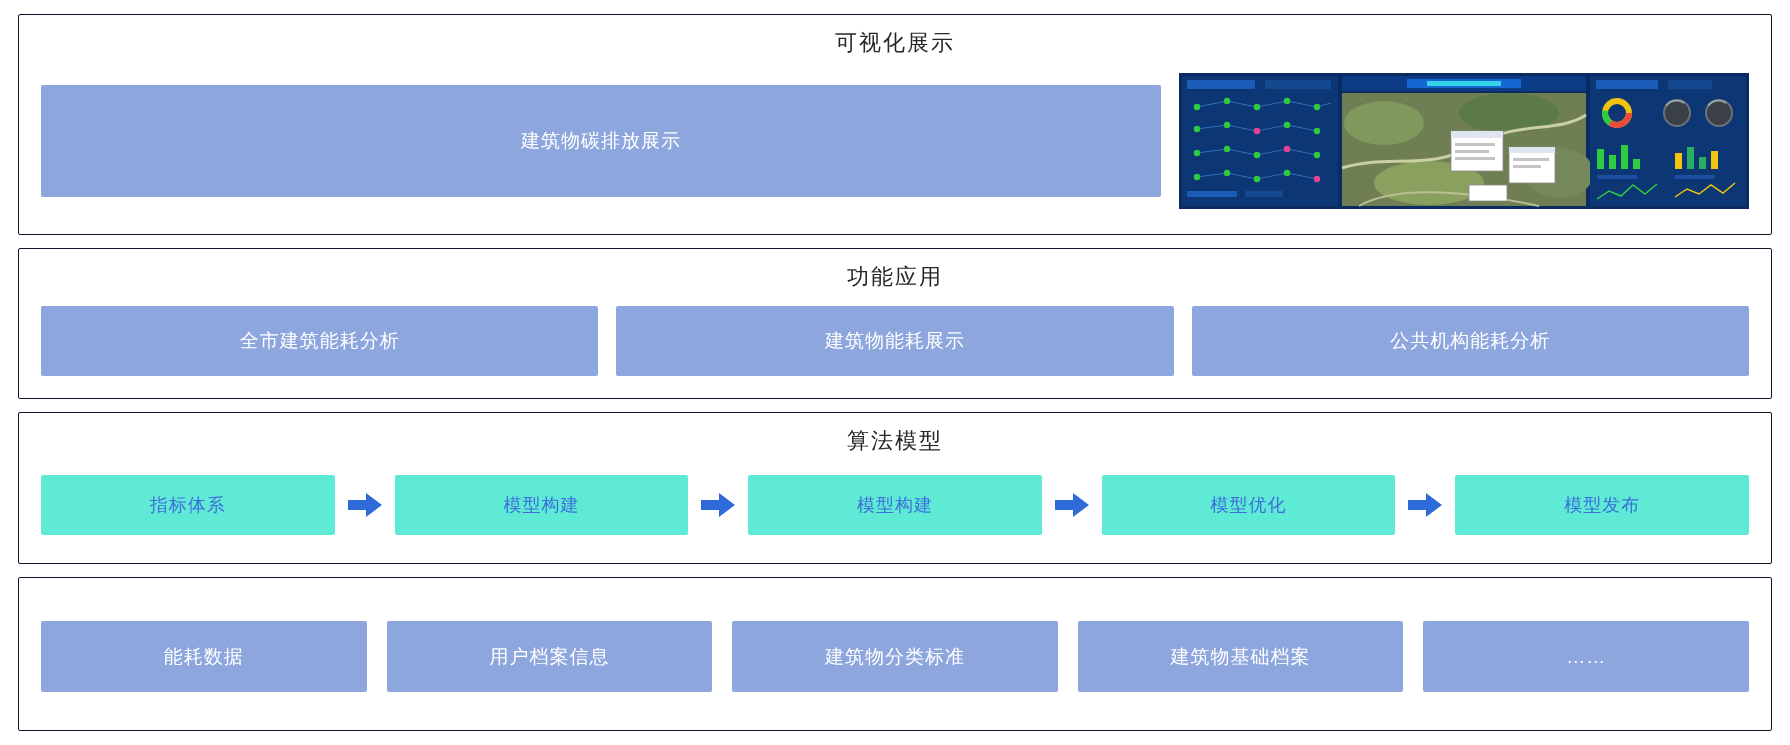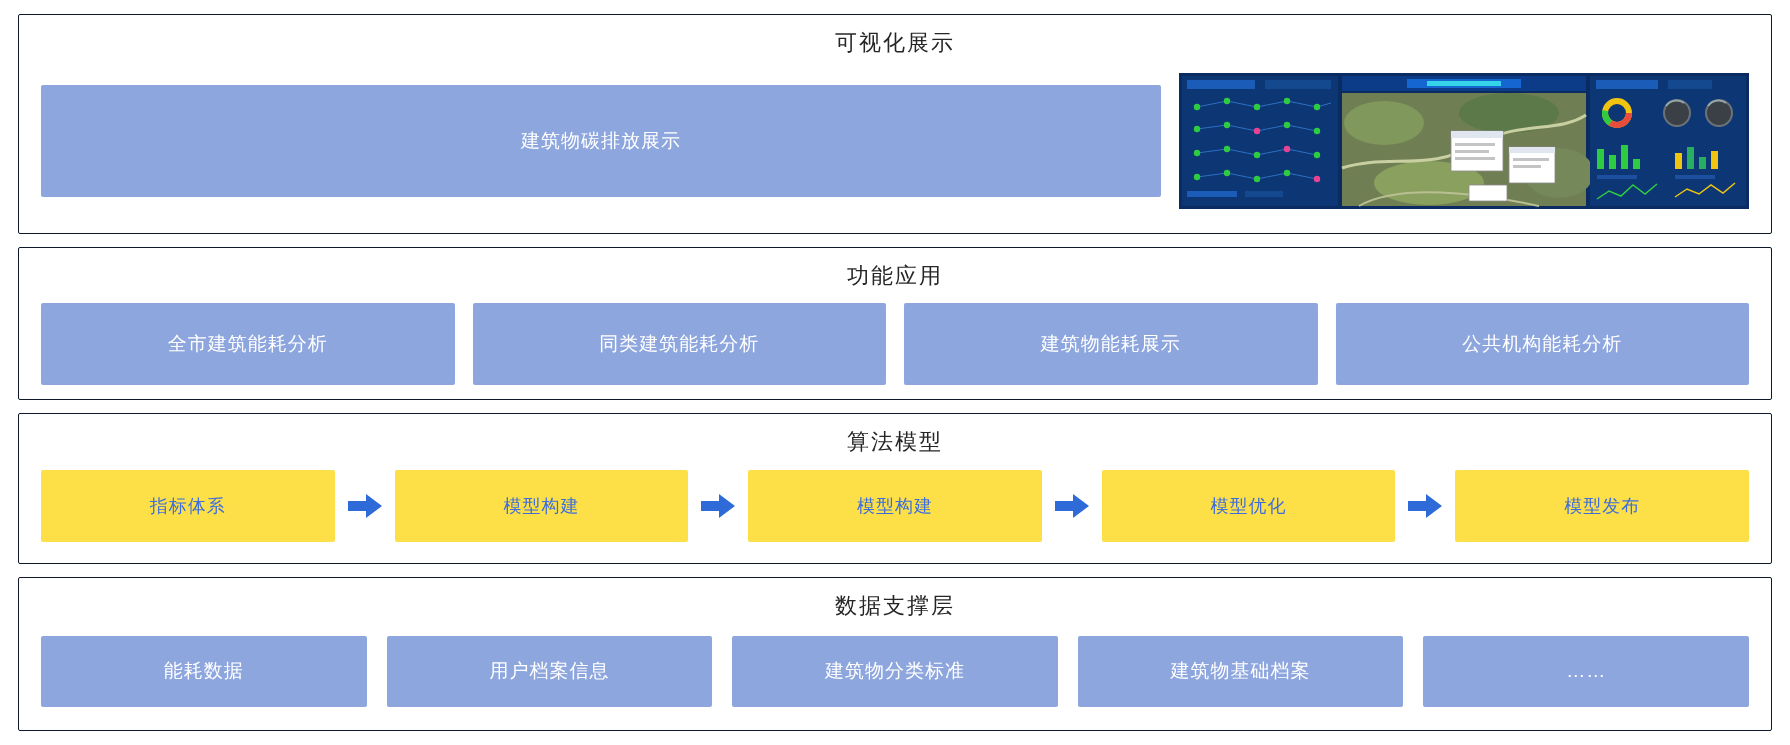--- a/index.html
+++ b/index.html
@@ -24,26 +24,26 @@
   }
   
   .sec-vis{height:224px;}
   .sec-vis .row{gap:18px;margin-top:10px;}
   .sec-vis .box-blue{flex:1;height:112px;}
   .dash-wrap{flex:0 0 570px;height:136px;}
   .dash-wrap svg{display:block;width:570px;height:136px;}
   
   .sec-func{height:153px;}
   .sec-func .row{gap:18px;margin-top:12px;}
-  .sec-func .box-blue{flex:1;height:82px;}
+  .sec-func .box-blue{flex:1;height:70px;}
   
   .sec-algo{height:153px;}
   .sec-algo .row{gap:12px;margin-top:12px;}
   .algo-box{
-    background:#fde047;color:#3e6edb;flex:1;height:72px;border-radius:2px;
+    background:#5eead4;color:#3e6edb;flex:1;height:60px;border-radius:2px;
     display:flex;align-items:center;justify-content:center;font-size:18px;letter-spacing:1px;
   }
   .algo-arrow{flex:0 0 36px;display:flex;align-items:center;justify-content:center;}
   
   .sec-data{height:156px;}
   .sec-data .row{gap:20px;margin-top:12px;}
   .sec-data .box-blue{flex:1;height:71px;}
 </style>
 </head>
 <body>
@@ -138,23 +138,20 @@
     </div>
   </div>
 
   <div class="section sec-func">
     <div class="section-title">功能应用</div>
     <div class="row">
       <div class="box-blue">
         <span>全市建筑能耗分析</span>
       </div>
       <div class="box-blue">
-        <span>同类建筑能耗分析</span>
-      </div>
-      <div class="box-blue">
         <span>建筑物能耗展示</span>
       </div>
       <div class="box-blue">
         <span>公共机构能耗分析</span>
       </div>
     </div>
   </div>
 
   <div class="section sec-algo">
     <div class="section-title">算法模型</div>
@@ -191,21 +188,20 @@
             <polygon points="0,7 18,7 18,0 34,12 18,24 18,17 0,17" fill="#2f6bd8"></polygon>
           </svg>
       </div>
       <div class="algo-box">
         <span>模型发布</span>
       </div>
     </div>
   </div>
 
   <div class="section sec-data">
-    <div class="section-title">数据支撑层</div>
     <div class="row">
       <div class="box-blue">
         <span>能耗数据</span>
       </div>
       <div class="box-blue">
         <span>用户档案信息</span>
       </div>
       <div class="box-blue">
         <span>建筑物分类标准</span>
       </div>

